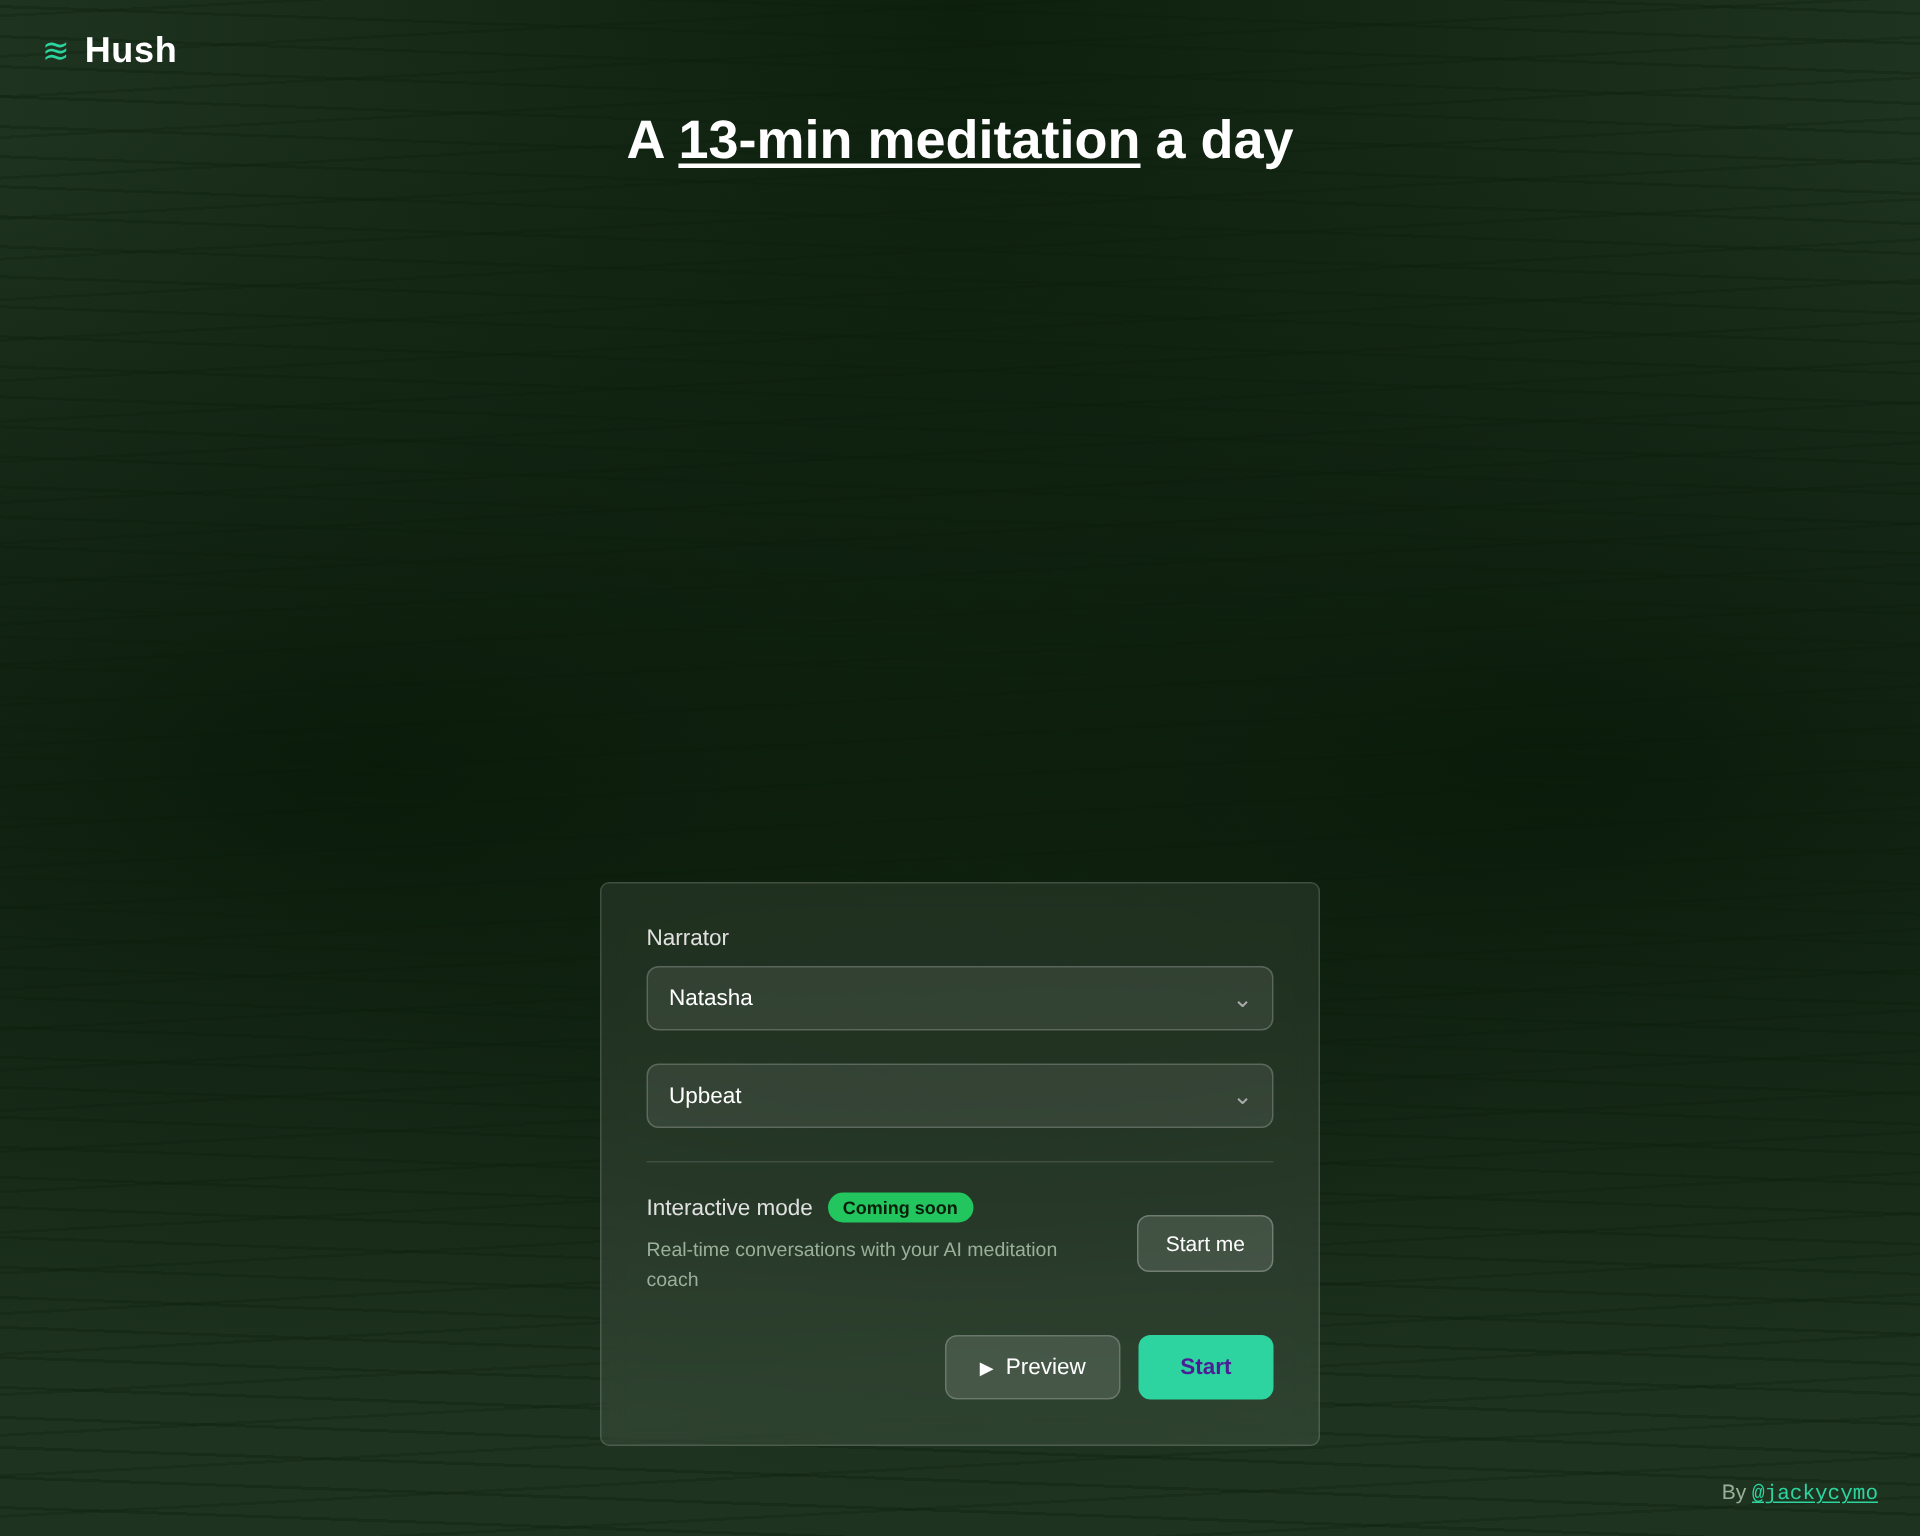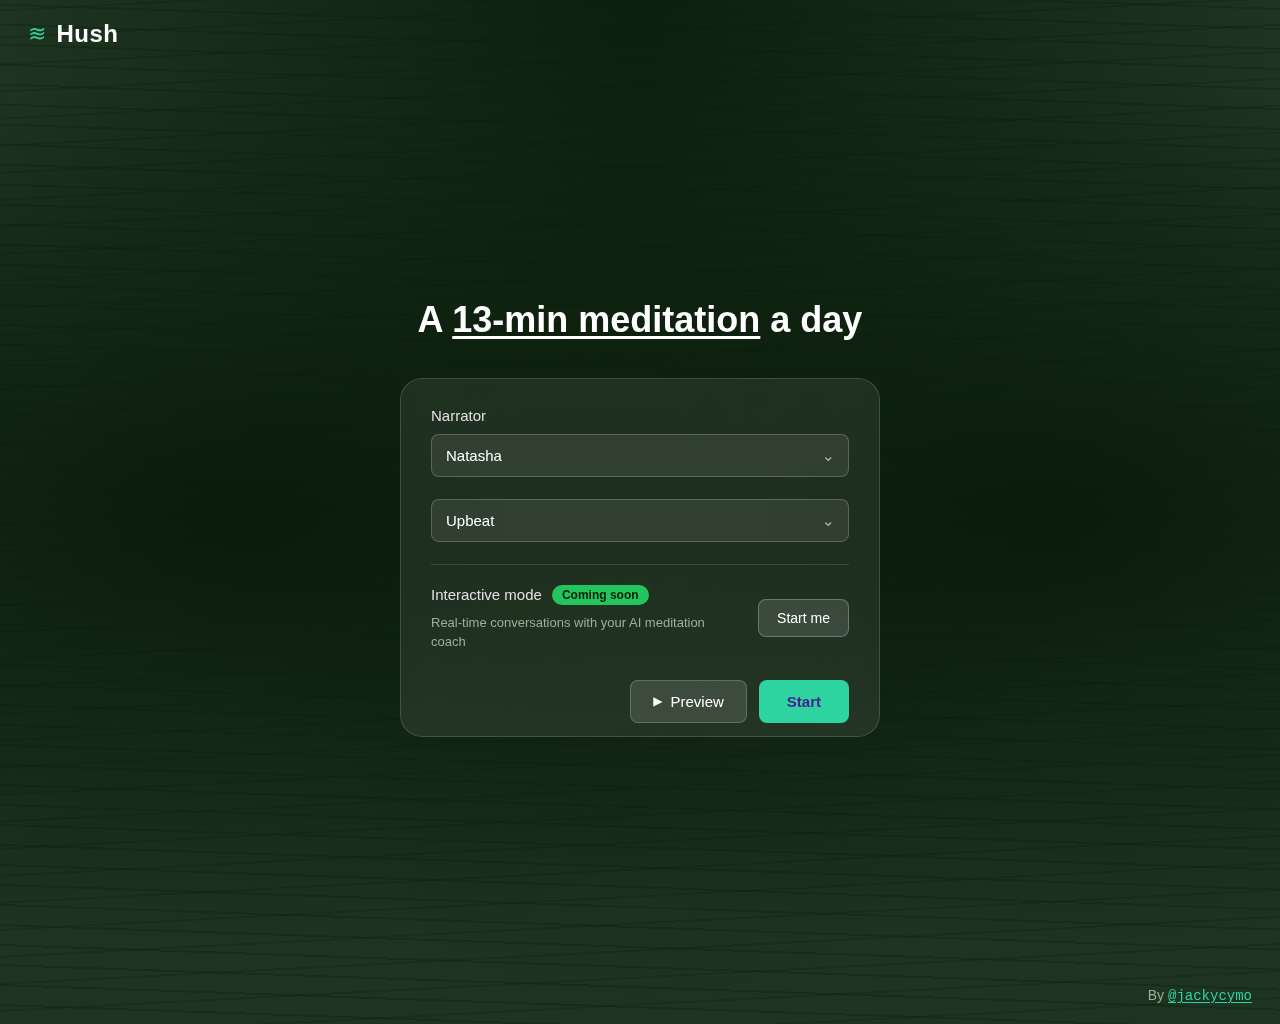--- a/index.html
+++ b/index.html
@@ -83,21 +83,21 @@
       color: #ffffff;
       letter-spacing: 0.02em;
     }
 
     
     main {
       flex: 1;
       display: flex;
       flex-direction: column;
       align-items: center;
-      justify-content: center;
+      justify-content: space-between;
       padding-bottom: 60px;
     }
 
     .hero-title {
       text-align: center;
       color: #ffffff;
       font-size: 36px;
       font-weight: 700;
       line-height: 1.4;
       margin-bottom: 32px;
@@ -105,22 +105,22 @@
 
     .hero-title .highlight {
       text-decoration: underline;
       text-underline-offset: 4px;
     }
 
     
     .card {
       background: rgba(255, 255, 255, 0.08);
       border: 1px solid rgba(255, 255, 255, 0.15);
-      border-radius: 22px;
-      padding: 28px 30px 13px;
+      border-radius: 6px;
+      padding: 28px 30px 30px;
       width: 480px;
       backdrop-filter: blur(8px);
     }
 
     .field-label {
       color: #e0e0e0;
       font-size: 15px;
       font-weight: 500;
       margin-bottom: 10px;
     }

